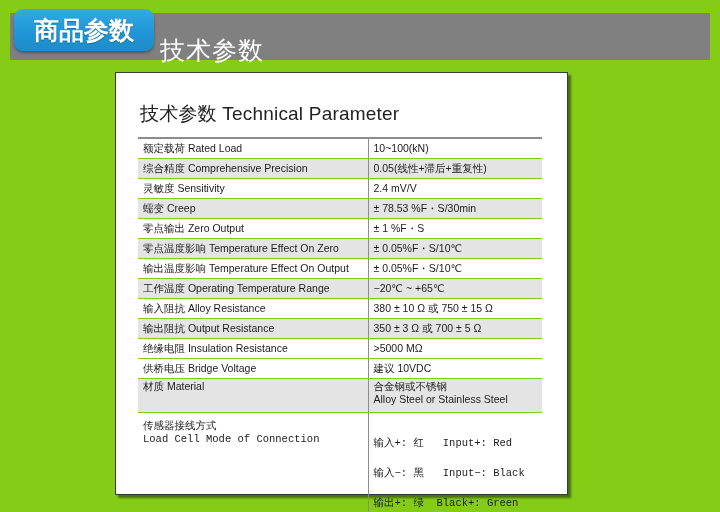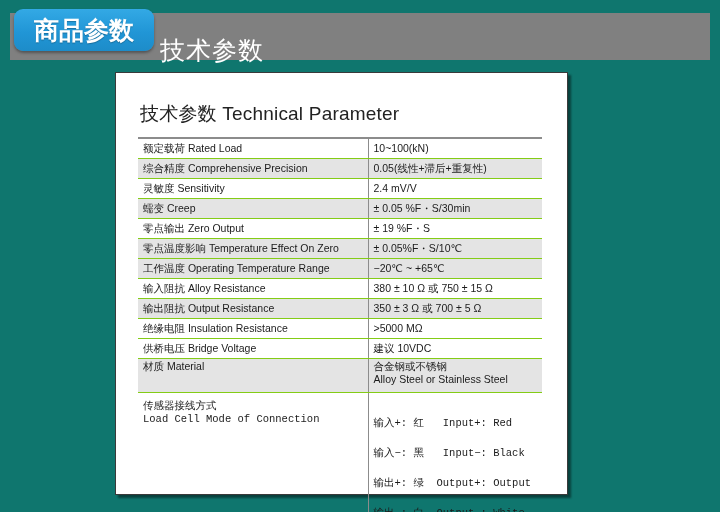--- a/index.html
+++ b/index.html
@@ -2,21 +2,21 @@
 <html><head>
 <meta charset="utf-8">
 <style>
   * { box-sizing: border-box; margin: 0; padding: 0; }
   html, body {
     width: 720px; height: 512px;
     background: #ffffff;
     font-family: "Liberation Sans", "DejaVu Sans", sans-serif;
     overflow: hidden;
   }
-  .page { position: relative; width: 720px; height: 512px; background: #0f766e; }
+  .page { position: relative; width: 720px; height: 512px; background: #84cc16; }
 
   
   .header-bar {
     position: absolute;
     left: 10px; top: 13px;
     width: 700px; height: 47px;
     background: #808080;
   }
   .badge {
     position: absolute;
@@ -114,28 +114,32 @@
           <tr class="shade">
             <td class="k">综合精度 Comprehensive Precision</td>
             <td class="v">0.05(线性+滞后+重复性)</td>
           </tr>
           <tr>
             <td class="k">灵敏度 Sensitivity</td>
             <td class="v">2.4 mV/V</td>
           </tr>
           <tr class="shade">
             <td class="k">蠕变 Creep</td>
-            <td class="v">± 0.05 %F・S/30min</td>
+            <td class="v">± 78.53 %F・S/30min</td>
           </tr>
           <tr>
             <td class="k">零点输出 Zero Output</td>
-            <td class="v">± 19 %F・S</td>
+            <td class="v">± 1 %F・S</td>
           </tr>
           <tr class="shade">
             <td class="k">零点温度影响 Temperature Effect On Zero</td>
+            <td class="v">± 0.05%F・S/10℃</td>
+          </tr>
+          <tr>
+            <td class="k">输出温度影响 Temperature Effect On Output</td>
             <td class="v">± 0.05%F・S/10℃</td>
           </tr>
           <tr class="shade">
             <td class="k">工作温度 Operating Temperature Range</td>
             <td class="v">−20℃ ~ +65℃</td>
           </tr>
           <tr>
             <td class="k">输入阻抗 Alloy Resistance</td>
             <td class="v">380 ± 10 Ω 或 750 ± 15 Ω</td>
           </tr>
@@ -161,21 +165,21 @@
           </tr>
 
           <tr class="tall-x">
             <td class="k">
               <span class="ln">传感器接线方式</span>
               <span class="ln">Load Cell Mode of Connection</span>
             </td>
             <td class="v">
               <span class="wire">输入+: 红   Input+: Red</span>
               <span class="wire">输入−: 黑   Input−: Black</span>
-              <span class="wire">输出+: 绿  Output+: Output</span>
+              <span class="wire">输出+: 绿  Black+: Green</span>
               <span class="wire">输出−: 白  Output−: White</span>
             </td>
           </tr>
         </tbody>
       </table>
     </div>
   </div>
 
 </div>
 

